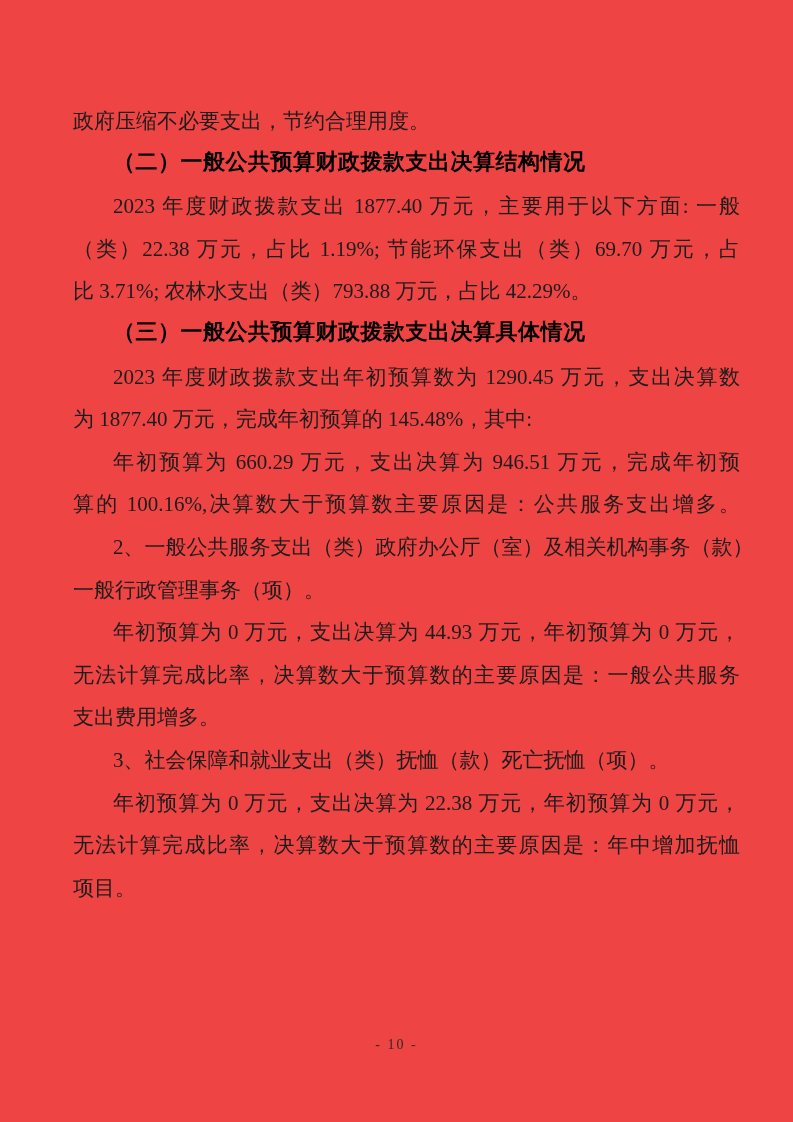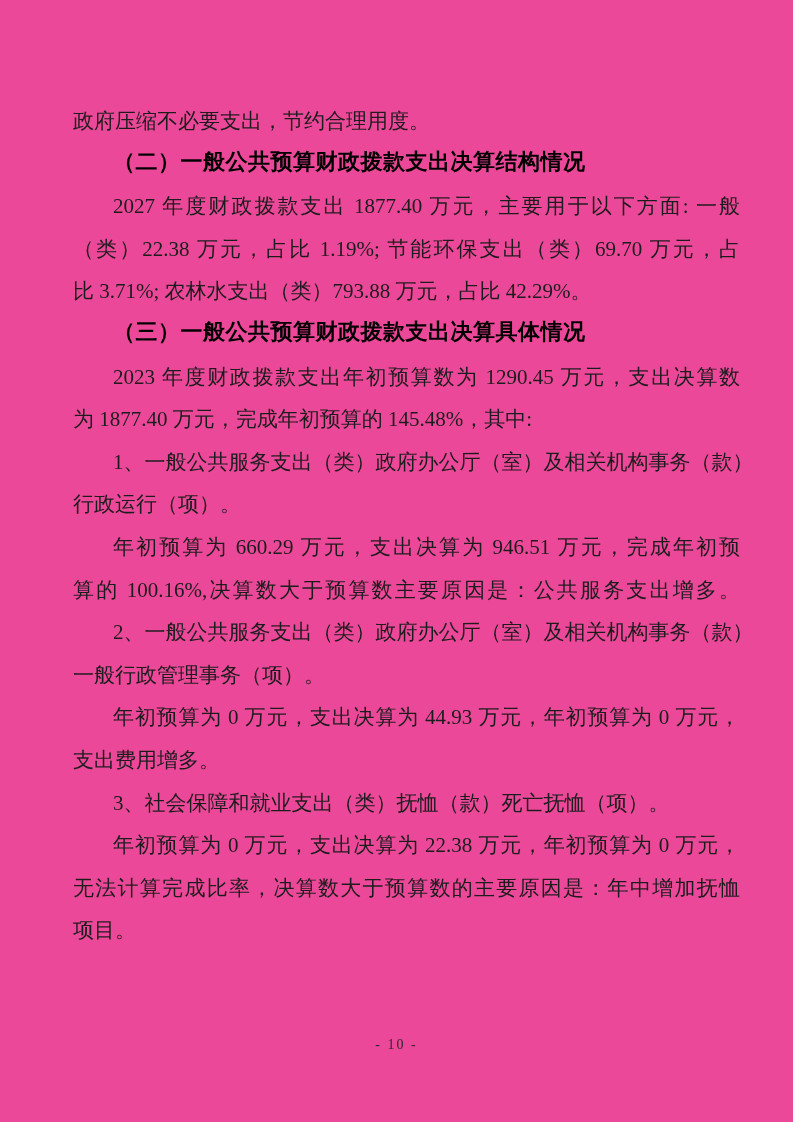--- a/index.html
+++ b/index.html
@@ -4,21 +4,21 @@
 <style>
   html, body {
     margin: 0;
     padding: 0;
     background: #ffffff;
   }
   .doc-page {
     position: relative;
     width: 793px;
     height: 1122px;
-    background: #ec4899;
+    background: #ef4444;
     overflow: hidden;
     font-family: "Liberation Serif", "DejaVu Serif", serif;
     color: #1c1c1c;
   }
   .text-area {
     position: absolute;
     left: 73px;
     top: 100px;
     width: 667px;
     font-size: 21px;
@@ -62,51 +62,48 @@
 
     <div>
       <div class="line final">政府压缩不必要支出，节约合理用度。</div>
     </div>
 
     <div>
       <div class="line final indent heading-line">（二）一般公共预算财政拨款支出决算结构情况</div>
     </div>
 
     <div>
-      <div class="line indent">2027 年度财政拨款支出 1877.40 万元，主要用于以下方面: 一般</div>
+      <div class="line indent">2023 年度财政拨款支出 1877.40 万元，主要用于以下方面: 一般</div>
       <div class="line">（类）22.38 万元，占比 1.19%; 节能环保支出（类）69.70 万元，占</div>
       <div class="line final">比 3.71%; 农林水支出（类）793.88 万元，占比 42.29%。</div>
     </div>
 
     <div>
       <div class="line final indent heading-line">（三）一般公共预算财政拨款支出决算具体情况</div>
     </div>
 
     <div>
       <div class="line indent">2023 年度财政拨款支出年初预算数为 1290.45 万元，支出决算数</div>
       <div class="line final">为 1877.40 万元，完成年初预算的 145.48%，其中:</div>
     </div>
 
-    <div>
-      <div class="line indent">1、一般公共服务支出（类）政府办公厅（室）及相关机构事务（款）</div>
-      <div class="line final">行政运行（项）。</div>
-    </div>
 
     <div>
       <div class="line indent">年初预算为 660.29 万元，支出决算为 946.51 万元，完成年初预</div>
       <div class="line">算的 100.16%,决算数大于预算数主要原因是：公共服务支出增多。</div>
     </div>
 
     <div>
       <div class="line indent">2、一般公共服务支出（类）政府办公厅（室）及相关机构事务（款）</div>
       <div class="line final">一般行政管理事务（项）。</div>
     </div>
 
     <div>
       <div class="line indent">年初预算为 0 万元，支出决算为 44.93 万元，年初预算为 0 万元，</div>
+      <div class="line">无法计算完成比率，决算数大于预算数的主要原因是：一般公共服务</div>
       <div class="line final">支出费用增多。</div>
     </div>
 
     <div>
       <div class="line final indent">3、社会保障和就业支出（类）抚恤（款）死亡抚恤（项）。</div>
     </div>
 
     <div>
       <div class="line indent">年初预算为 0 万元，支出决算为 22.38 万元，年初预算为 0 万元，</div>
       <div class="line">无法计算完成比率，决算数大于预算数的主要原因是：年中增加抚恤</div>

